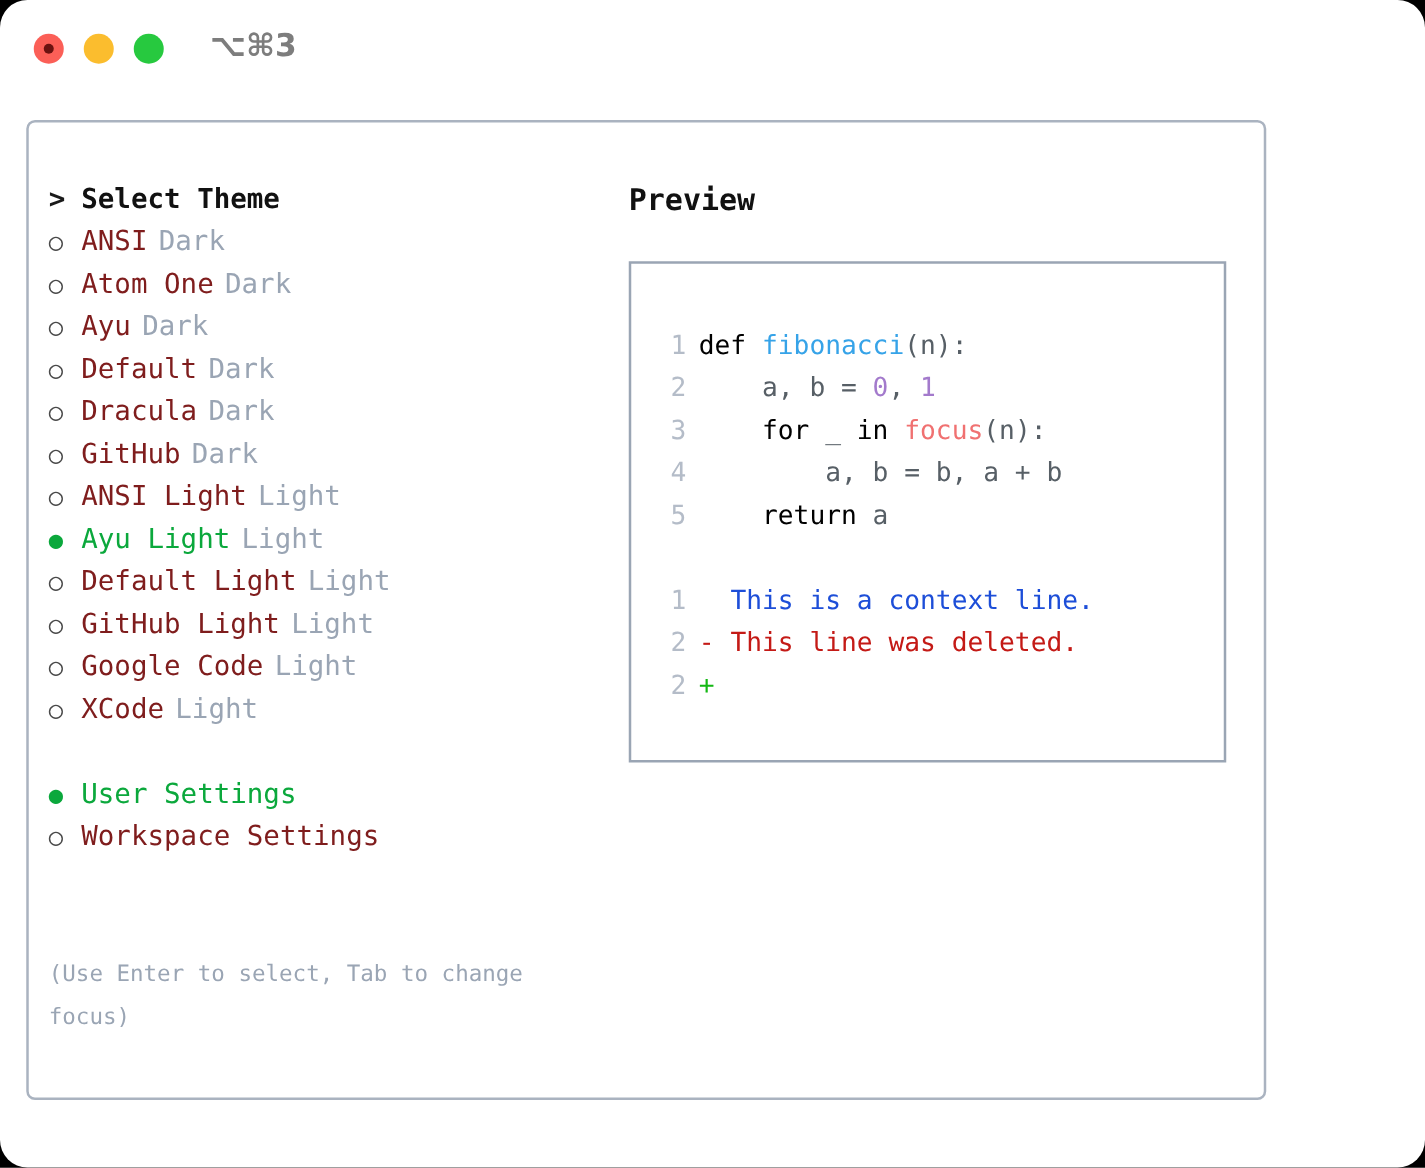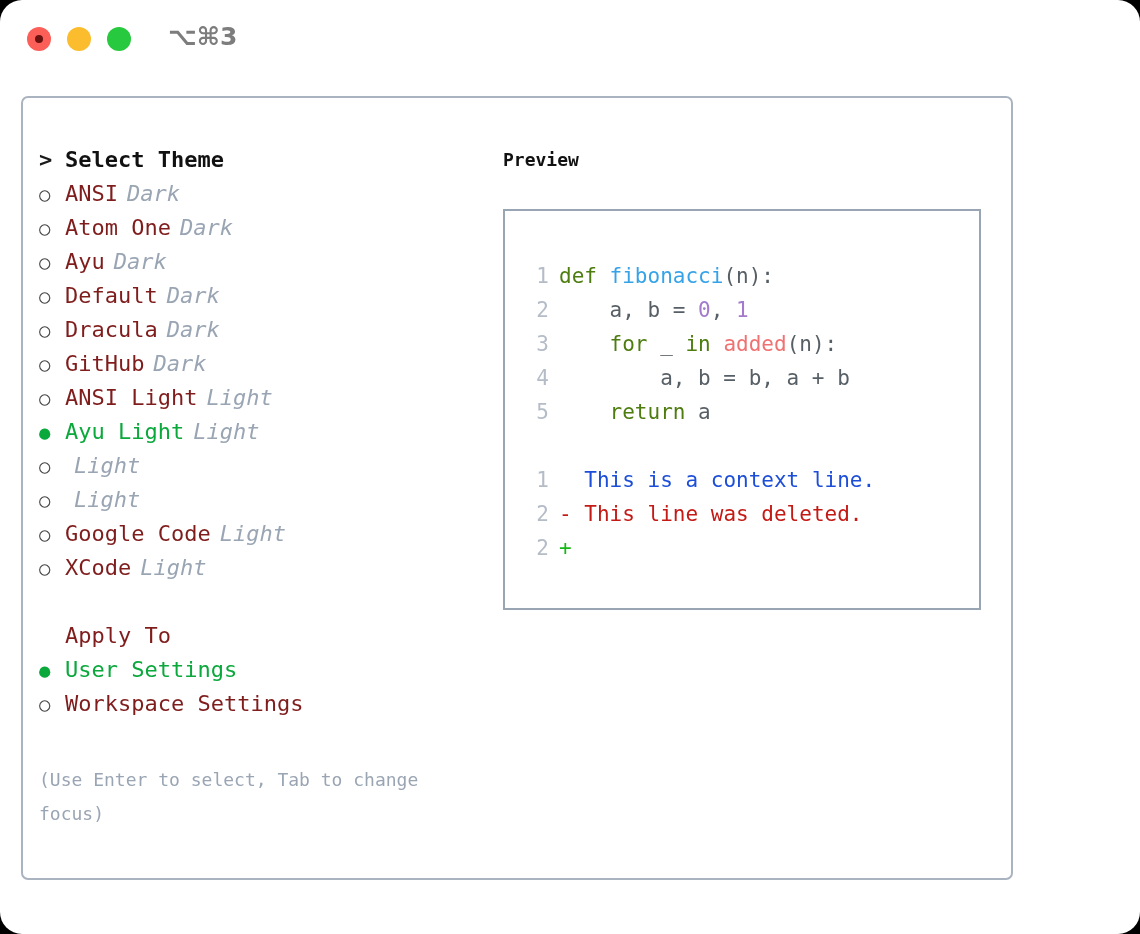--- a/index.html
+++ b/index.html
@@ -100,21 +100,21 @@
   }
   .marker.sel { color: #0ba83c; }
   .marker.caret {
     color: #1a1a1a;
     font-weight: bold;
     font-size: 22px;
   }
   .label       { color: #7f1d1d; }
   .label.bold  { font-weight: bold; color: #111111; }
   .label.sel   { color: #0ba83c; }
-  .suffix      { color: #9aa5b4; padding-left: 9px; font-style: italic; }
+  .suffix      { color: #9aa5b4; padding-left: 9px; }
 
   .spacer-row { height: 34px; }
 
   #hint {
     position: absolute;
     left: 16px;
     top: 665px;
     width: 404px;
     font-size: 18px;
     line-height: 34px;
@@ -122,21 +122,21 @@
   }
 
   
   #right-col {
     position: absolute;
     left: 480px;
     top: 45px;
     width: 490px;
   }
   #preview-title {
-    font-size: 18px;
+    font-size: 24px;
     font-weight: bold;
     color: #111111;
     line-height: 34px;
   }
   #preview-box {
     margin-top: 32px;
     width: 478px;
     height: 401px;
     border: 2px solid #9aa5b4;
     box-sizing: border-box;
@@ -150,21 +150,21 @@
     white-space: pre;
   }
   .lineno {
     display: inline-block;
     width: 26px;
     flex: 0 0 26px;
     text-align: right;
     color: #b4bcc8;
     padding-right: 10px;
   }
-  .tok-kw   { color: #4d7c0f; text-align: right; }
+  .tok-kw   { color: #000000; text-align: right; }
   .tok-fn   { color: #36a3e8; }
   .tok-num  { color: #a37acc; }
   .tok-call { color: #f07171; }
   .tok-txt  { color: #575f66; }
   .code-gap { height: 34px; }
   .diff-ctx { color: #1d4ed8; }
   .diff-del { color: #c41a16; }
   .diff-add { color: #14b814; }
 </style>
 </head>
@@ -190,49 +190,45 @@
 
       <div id="theme-items">
           <div class="row"><span class="marker">○</span><span class="label">ANSI</span><span class="suffix">Dark</span></div>
           <div class="row"><span class="marker">○</span><span class="label">Atom One</span><span class="suffix">Dark</span></div>
           <div class="row"><span class="marker">○</span><span class="label">Ayu</span><span class="suffix">Dark</span></div>
           <div class="row"><span class="marker">○</span><span class="label">Default</span><span class="suffix">Dark</span></div>
           <div class="row"><span class="marker">○</span><span class="label">Dracula</span><span class="suffix">Dark</span></div>
           <div class="row"><span class="marker">○</span><span class="label">GitHub</span><span class="suffix">Dark</span></div>
           <div class="row"><span class="marker">○</span><span class="label">ANSI Light</span><span class="suffix">Light</span></div>
           <div class="row"><span class="marker sel">●</span><span class="label sel">Ayu Light</span><span class="suffix">Light</span></div>
-          <div class="row"><span class="marker">○</span><span class="suffix">Light</span></div>
-          <div class="row"><span class="marker">○</span><span class="suffix">Light</span></div>
+          <div class="row"><span class="marker">○</span><span class="label">Default Light</span><span class="suffix">Light</span></div>
+          <div class="row"><span class="marker">○</span><span class="label">GitHub Light</span><span class="suffix">Light</span></div>
           <div class="row"><span class="marker">○</span><span class="label">Google Code</span><span class="suffix">Light</span></div>
           <div class="row"><span class="marker">○</span><span class="label">XCode</span><span class="suffix">Light</span></div>
         </div>
 
       <div class="spacer-row"></div>
 
-      <div class="row">
-        <span class="marker"> </span>
-        <span class="label">Apply To</span>
-      </div>
 
       <div id="apply-items">
           <div class="row"><span class="marker sel">●</span><span class="label sel">User Settings</span></div>
           <div class="row"><span class="marker">○</span><span class="label">Workspace Settings</span></div>
         </div>
 
     </div>
 
     <div id="hint">(Use Enter to select, Tab to change focus)</div>
 
     <div id="right-col">
       <div id="preview-title">Preview</div>
       <div id="preview-box">
         <div id="code-block">
             <div class="code-line"><span class="lineno">1</span><span><span class="tok-kw">def </span><span class="tok-fn">fibonacci</span><span class="tok-txt">(n):</span></span></div>
             <div class="code-line"><span class="lineno">2</span><span><span class="tok-txt">    a, b = </span><span class="tok-num">0</span><span class="tok-txt">, </span><span class="tok-num">1</span></span></div>
-            <div class="code-line"><span class="lineno">3</span><span><span class="tok-txt">    </span><span class="tok-kw">for</span><span class="tok-txt"> _ </span><span class="tok-kw">in</span><span class="tok-txt"> </span><span class="tok-call">added</span><span class="tok-txt">(n):</span></span></div>
+            <div class="code-line"><span class="lineno">3</span><span><span class="tok-txt">    </span><span class="tok-kw">for</span><span class="tok-txt"> _ </span><span class="tok-kw">in</span><span class="tok-txt"> </span><span class="tok-call">focus</span><span class="tok-txt">(n):</span></span></div>
             <div class="code-line"><span class="lineno">4</span><span><span class="tok-txt">        a, b = b, a + b</span></span></div>
             <div class="code-line"><span class="lineno">5</span><span><span class="tok-txt">    </span><span class="tok-kw">return</span><span class="tok-txt"> a</span></span></div>
           </div>
         <div class="code-gap"></div>
         <div id="diff-block">
             <div class="code-line"><span class="lineno">1</span><span class="diff-ctx"> </span><span> </span><span class="diff-ctx">This is a context line.</span></div>
             <div class="code-line"><span class="lineno">2</span><span class="diff-del">-</span><span> </span><span class="diff-del">This line was deleted.</span></div>
             <div class="code-line"><span class="lineno">2</span><span class="diff-add">+</span><span> </span></div>
           </div>
       </div>

